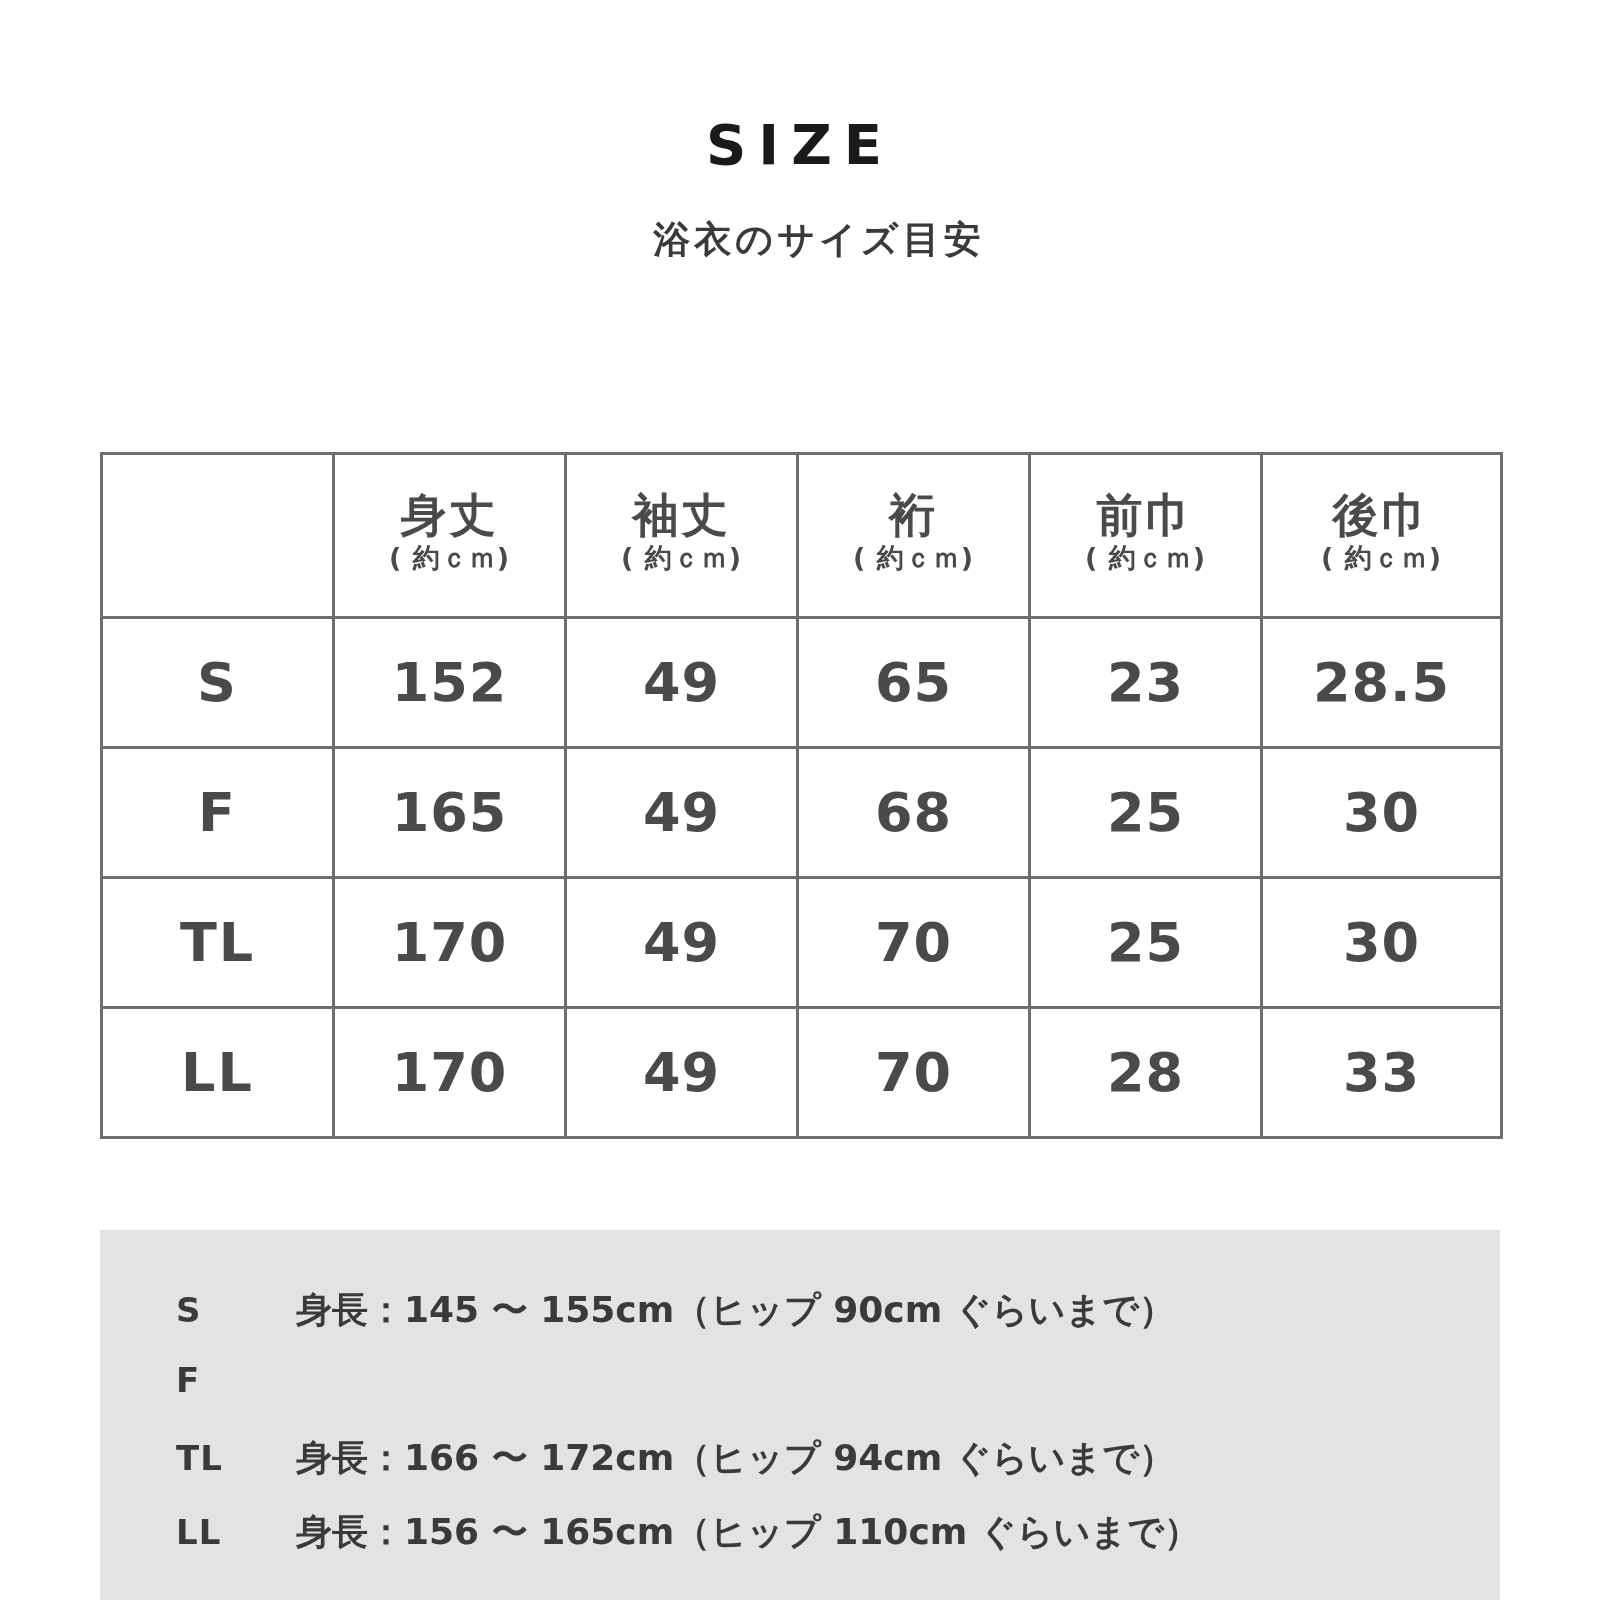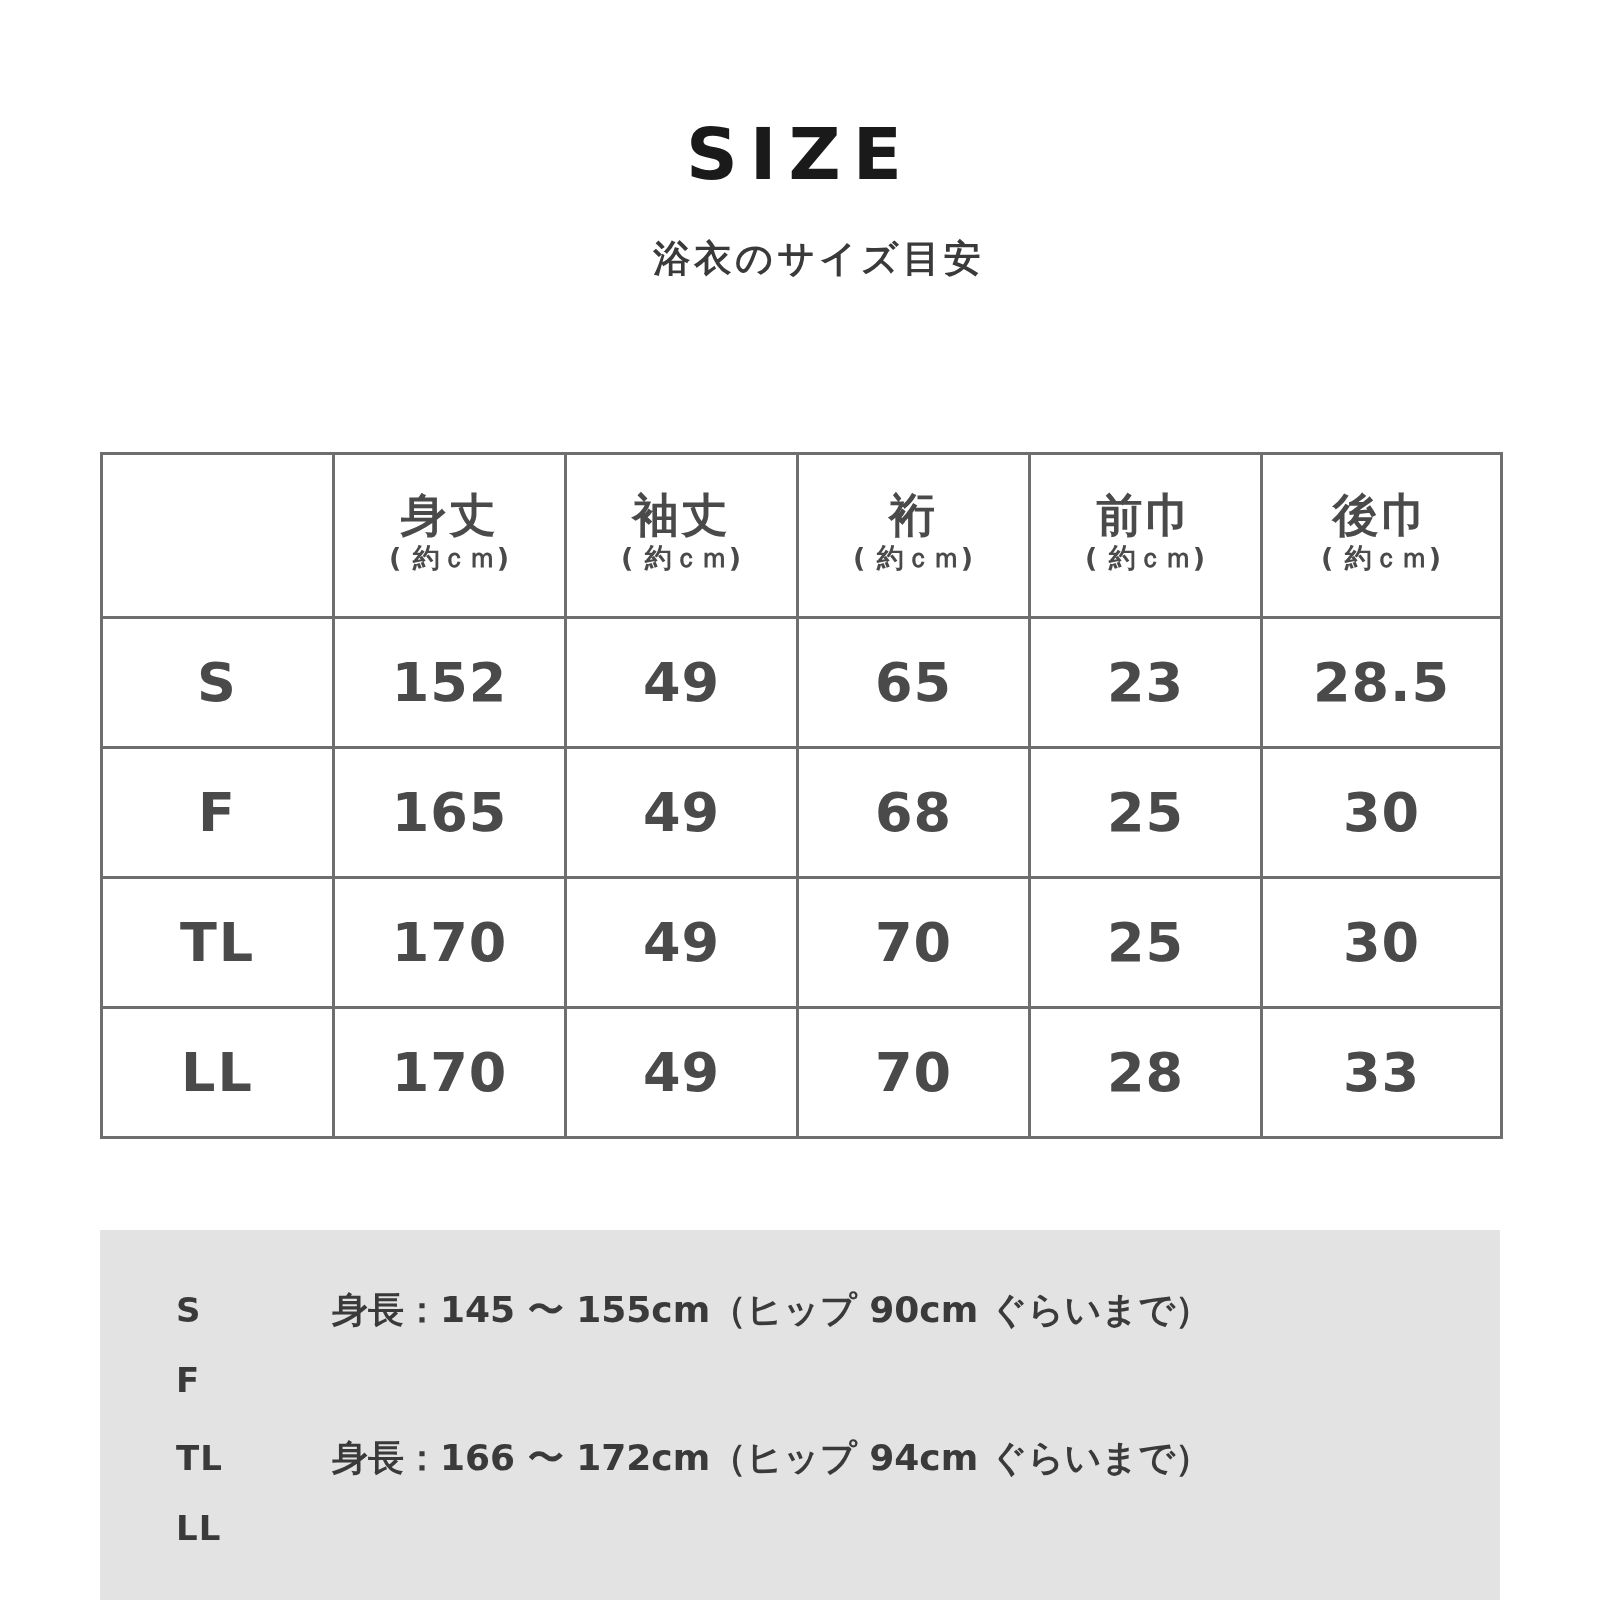--- a/index.html
+++ b/index.html
@@ -14,21 +14,21 @@
   .page {
     position: relative;
     width: 1600px;
     height: 1600px;
     background: #ffffff;
   }
 
   
   .title {
     text-align: center;
-    font-size: 72px;
+    font-size: 56px;
     font-weight: bold;
     letter-spacing: 12px;
     color: #1a1a1a;
     margin-top: 112px;
     font-family: "DejaVu Sans", sans-serif;
   }
   .subtitle {
     text-align: center;
     font-size: 37px;
     font-weight: bold;
@@ -133,21 +133,20 @@
     font-weight: bold;
     color: #3a3a3a;
     letter-spacing: 1px;
   }
   .panel-text {
     font-size: 36px;
     font-weight: bold;
     color: #3a3a3a;
     letter-spacing: 0px;
     white-space: nowrap;
-    margin-left: 36px;
   }
 </style>
 </head>
 <body>
 
 <div class="page">
 
   <div class="title">SIZE</div>
   <div class="subtitle">浴衣のサイズ目安</div>
 
@@ -232,17 +231,18 @@
       </div>
       <div class="panel-row">
         <span class="panel-size">F</span>
       </div>
       <div class="panel-row">
         <span class="panel-size">TL</span>
         <span class="panel-text">身長：166 〜 172cm（ヒップ 94cm ぐらいまで）</span>
       </div>
       <div class="panel-row">
         <span class="panel-size">LL</span>
+        <span class="panel-text">身長：156 〜 165cm（ヒップ 110cm ぐらいまで）</span>
       </div>
     </div>
   </div>
 
 </div>
 
 </body></html>

